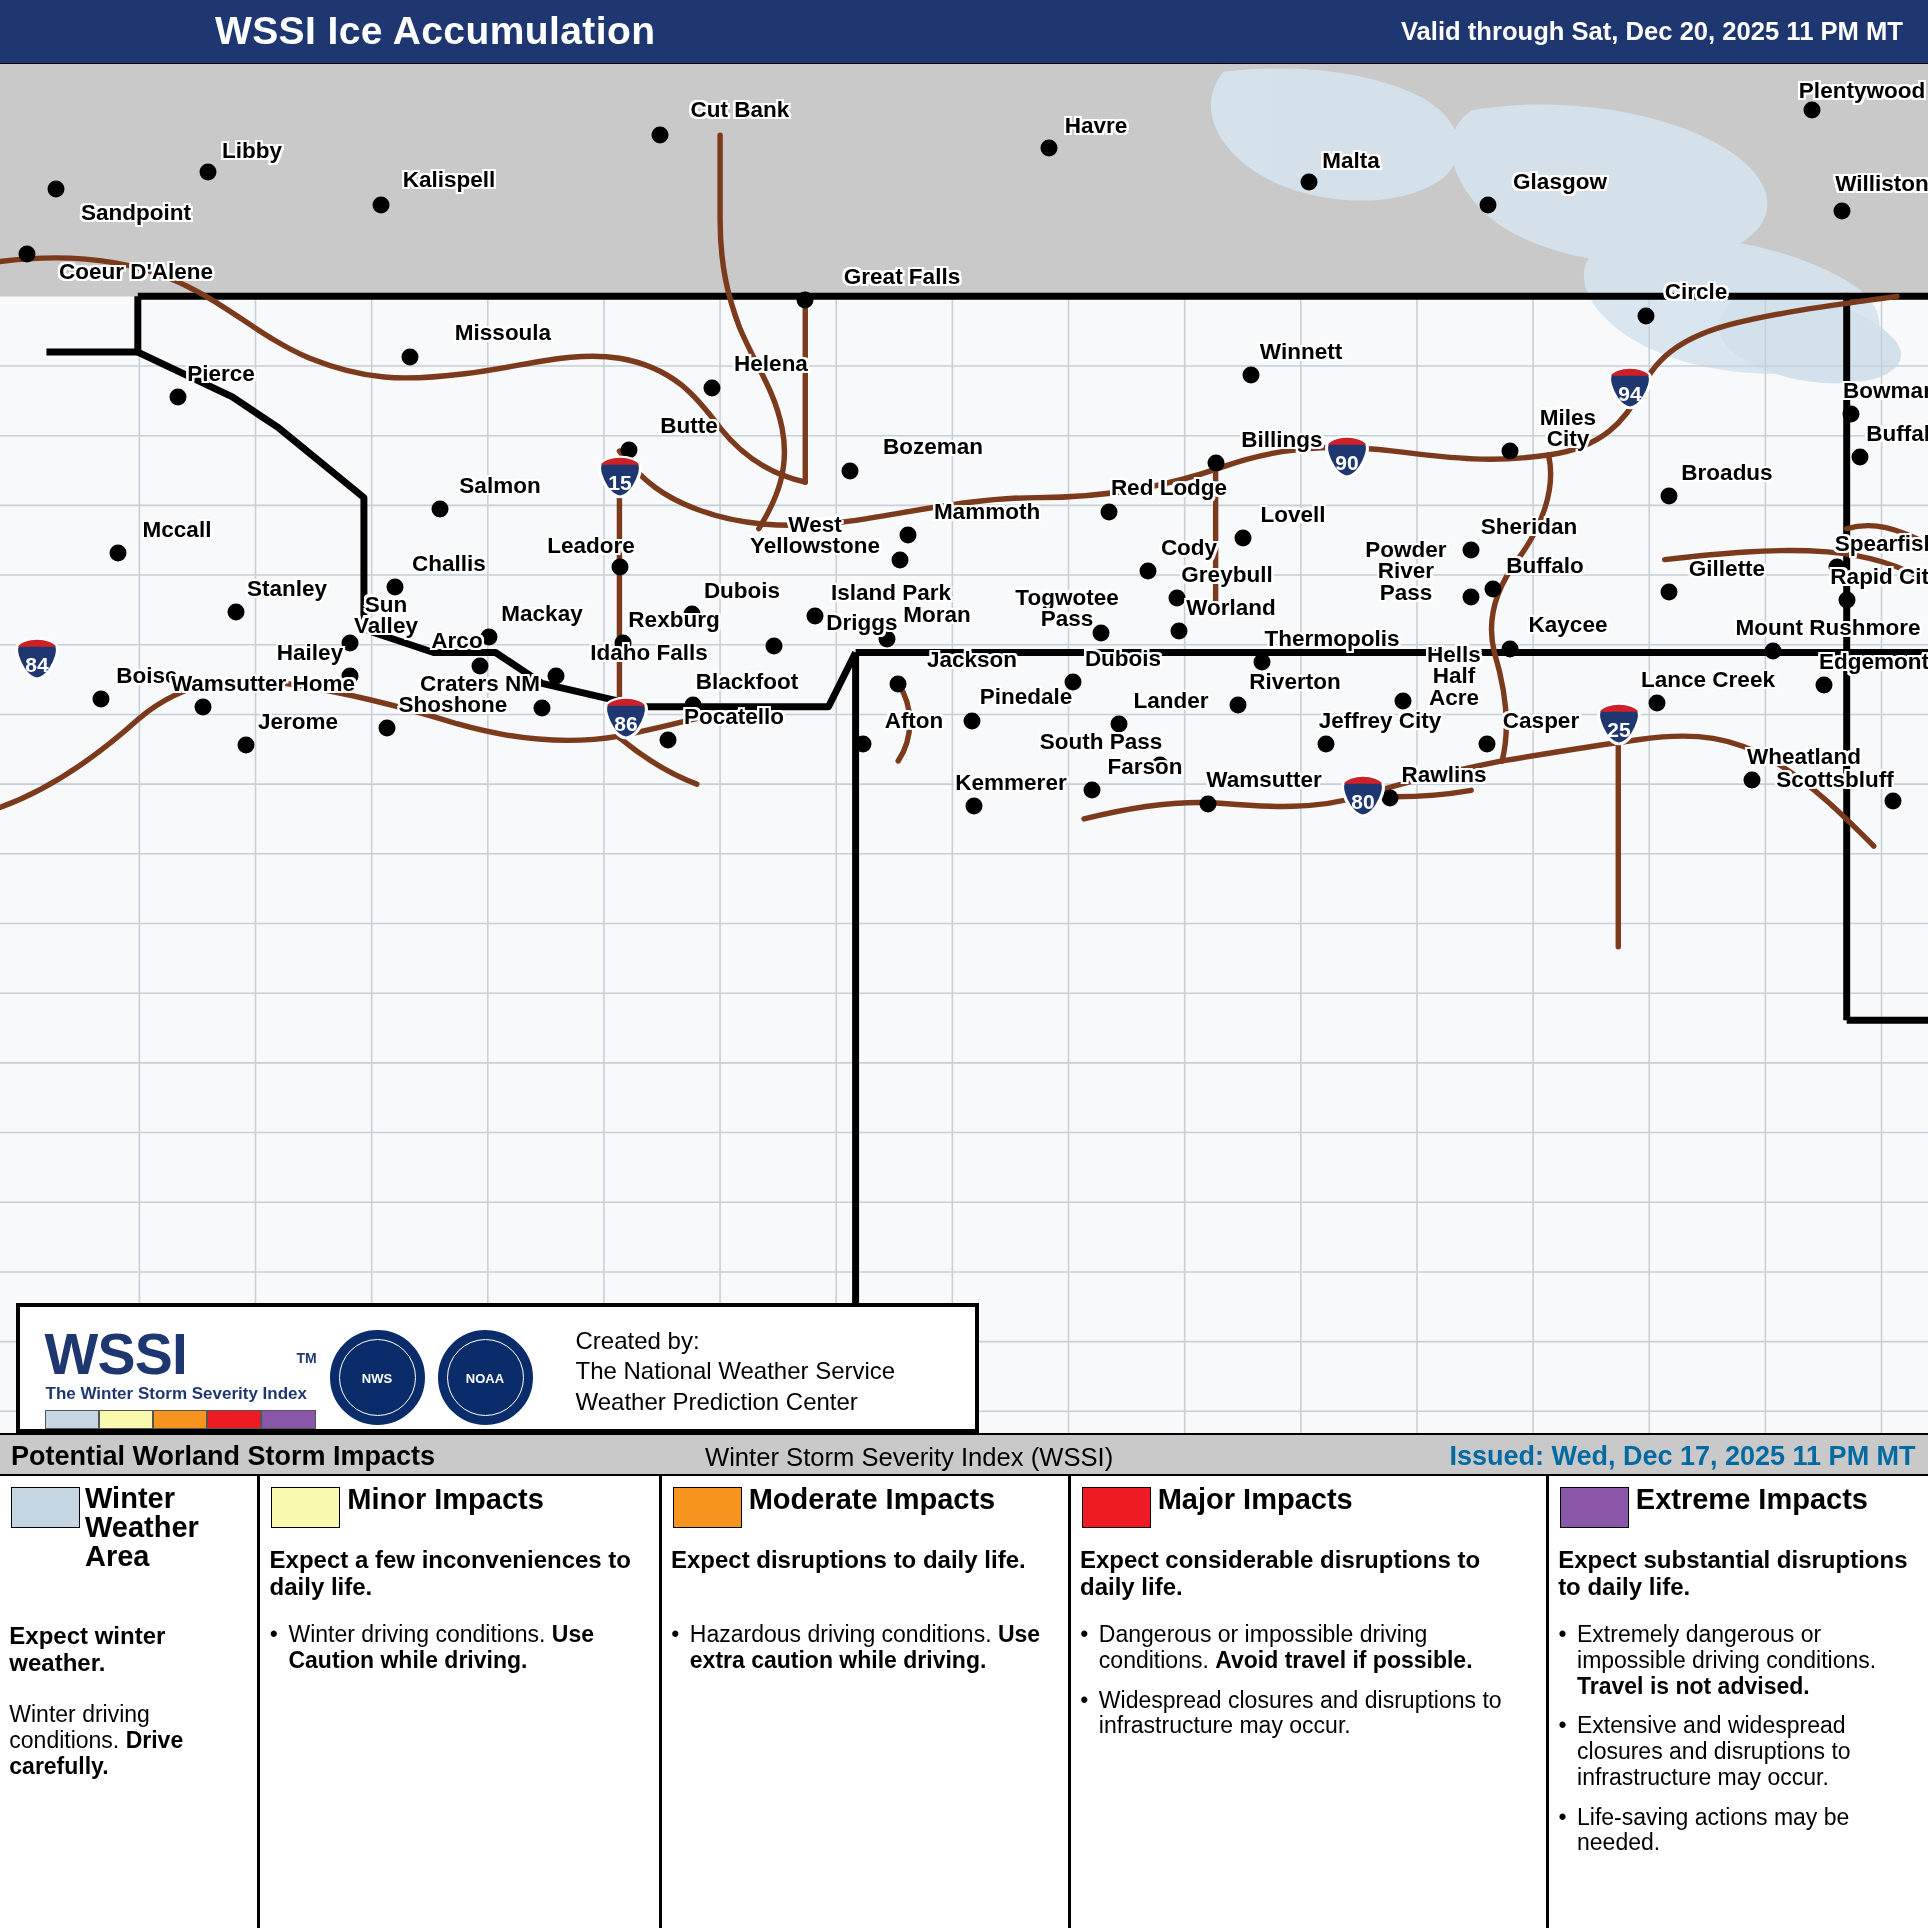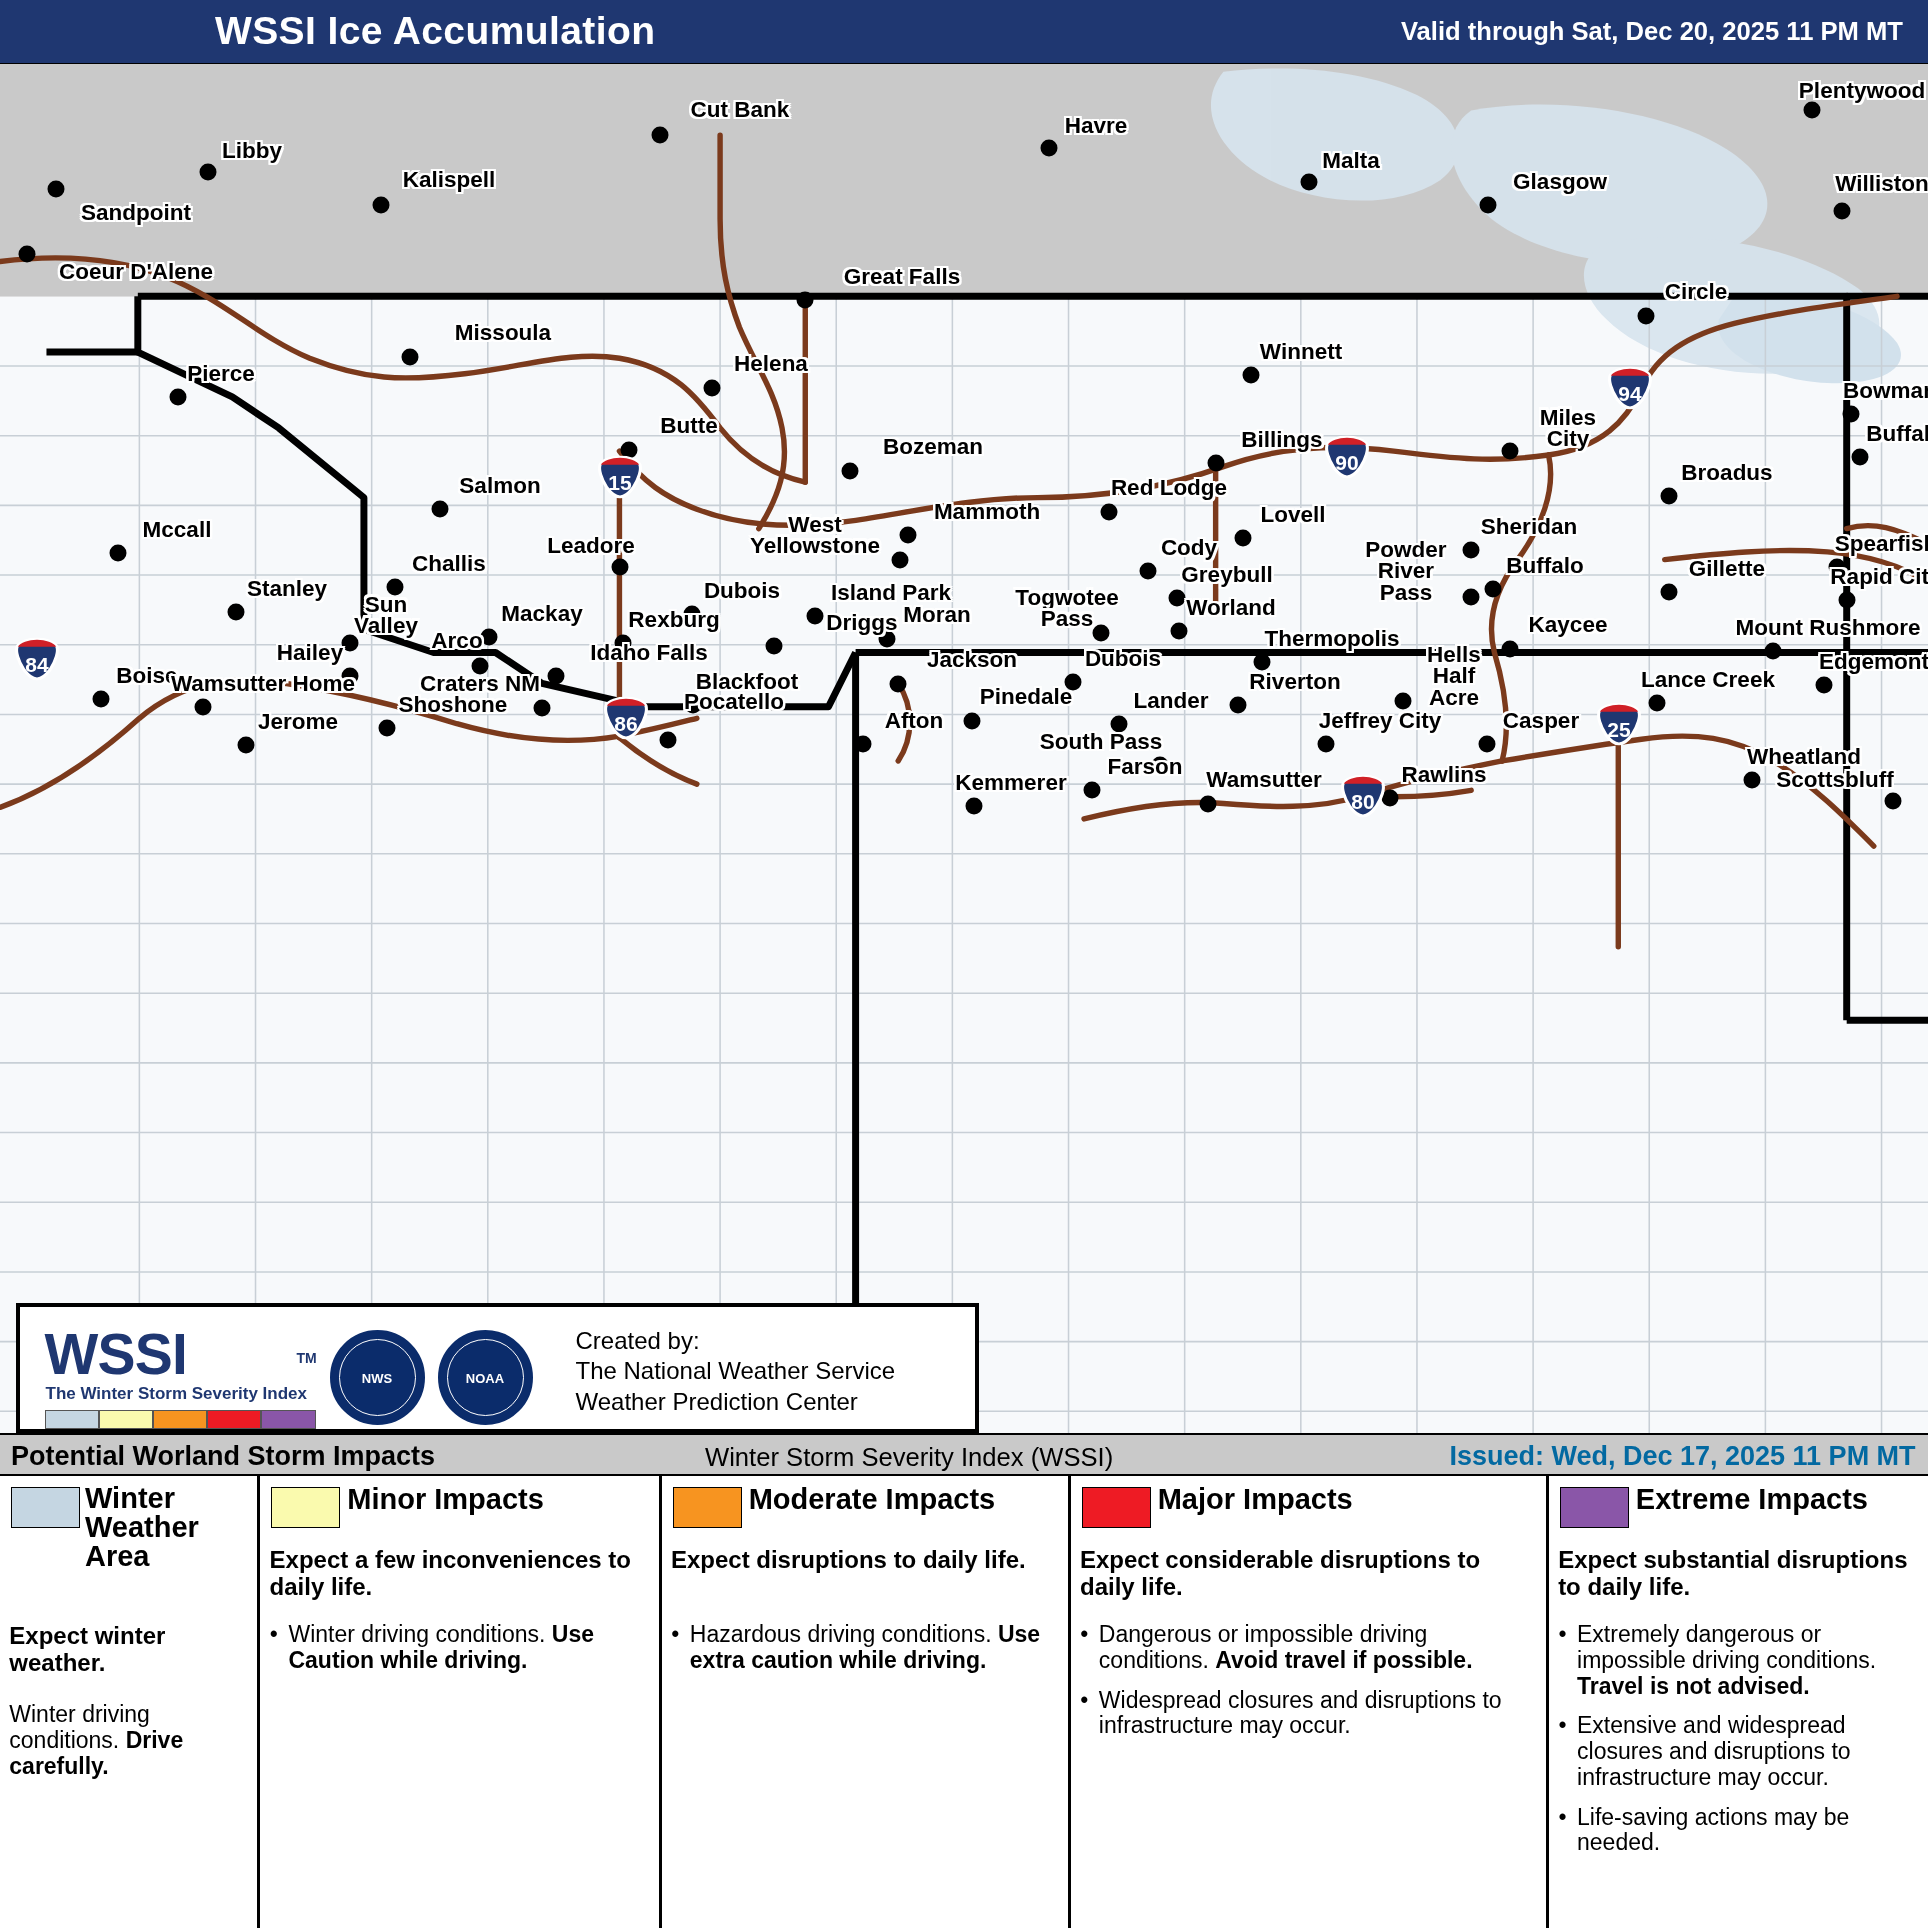--- a/index.html
+++ b/index.html
@@ -372,21 +372,21 @@
       <div class="citylabel" style="left: 747px; top: 618px;">Blackfoot</div>
       <div class="citydot" style="left: 387px; top: 664px;"></div>
       <div class="citylabel" style="left: 453px; top: 641px;">Shoshone</div>
       <div class="citydot" style="left: 972px; top: 657px;"></div>
       <div class="citylabel" style="left: 1026px; top: 633px;">Pinedale</div>
       <div class="citydot" style="left: 1119px; top: 660px;"></div>
       <div class="citylabel" style="left: 1171px; top: 637px;">Lander</div>
       <div class="citydot" style="left: 246px; top: 681px;"></div>
       <div class="citylabel" style="left: 298px; top: 658px;">Jerome</div>
       <div class="citydot" style="left: 668px; top: 676px;"></div>
-      <div class="citylabel" style="left: 734px; top: 638px; text-align: right;">Pocatello</div>
+      <div class="citylabel" style="left: 734px; top: 653px; text-align: right;">Pocatello</div>
       <div class="citydot" style="left: 863px; top: 680px;"></div>
       <div class="citylabel" style="left: 914px; top: 657px;">Afton</div>
       <div class="citydot" style="left: 1487px; top: 680px;"></div>
       <div class="citylabel" style="left: 1541px; top: 657px;">Casper</div>
       <div class="citydot" style="left: 1326px; top: 680px;"></div>
       <div class="citylabel" style="left: 1380px; top: 657px;">Jeffrey City</div>
       <div class="citydot" style="left: 1160px; top: 701px;"></div>
       <div class="citylabel" style="left: 1101px; top: 678px;">South Pass</div>
       <div class="citydot" style="left: 1752px; top: 716px;"></div>
       <div class="citylabel" style="left: 1804px; top: 693px;">Wheatland</div>

